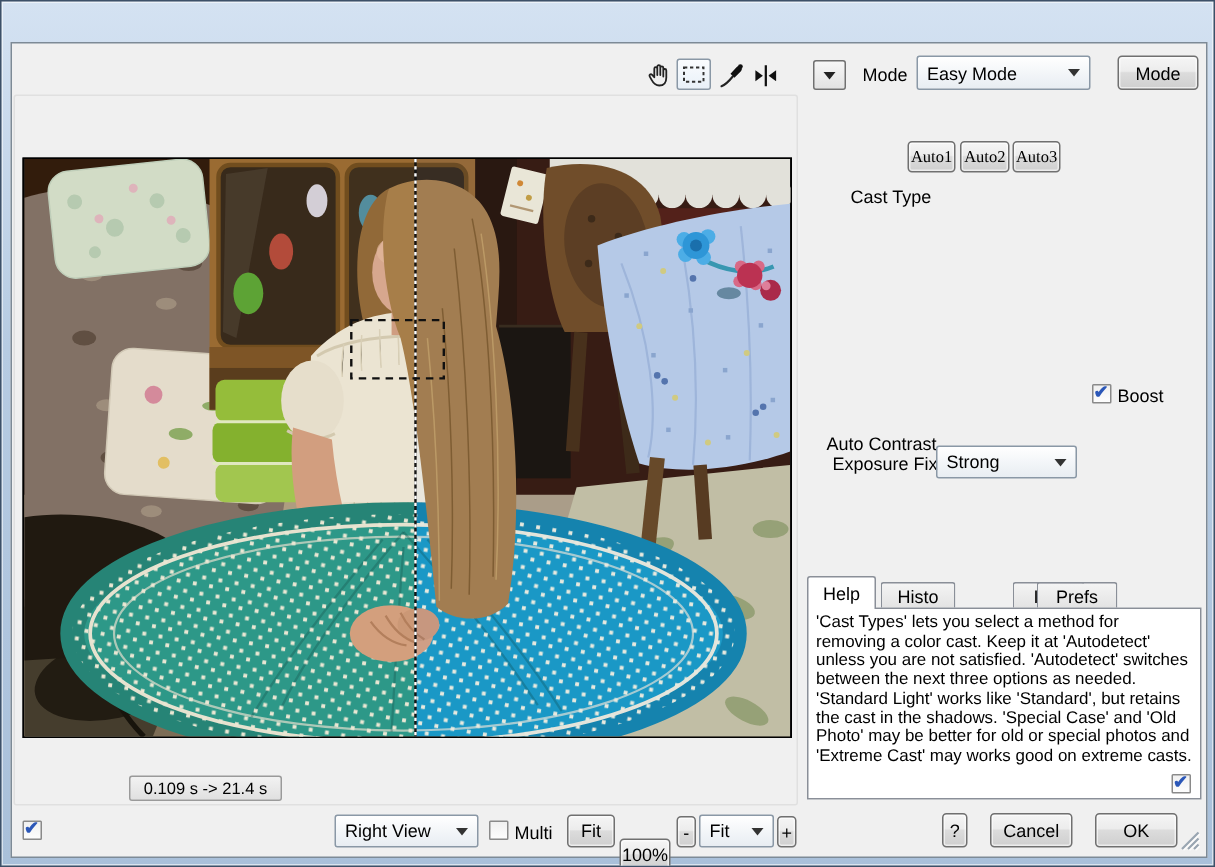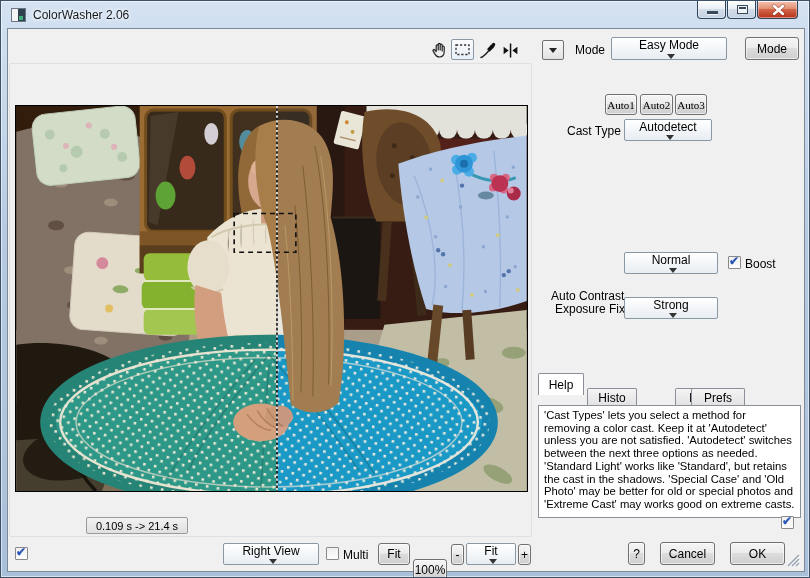--- a/index.html
+++ b/index.html
@@ -30,75 +30,51 @@
   .photo svg{display:block;}
   
   .label{position:absolute;font-size:12px;color:#000;white-space:nowrap;}
   .btn{position:absolute;border:1px solid #707070;border-radius:3px;
     background:linear-gradient(#f5f5f5,#ececec 45%,#dcdcdc 50%,#cfcfcf);
     font-size:12px;display:flex;align-items:center;justify-content:center;cursor:default;
     box-shadow:inset 0 0 0 1px rgba(255,255,255,.6);}
   .btn-sm{font-size:11px;font-family:Liberation Serif, serif;}
   .combo{position:absolute;border:1px solid #8a98a6;border-radius:2px;
     background:linear-gradient(#ffffff,#f2f5f8 55%,#e8edf2);
-    display:flex;align-items:center;padding:0 6px;font-size:12px;cursor:default;flex-direction:column;}
+    display:flex;align-items:center;padding:0 6px;font-size:12px;cursor:default;}
   .combo .cval{flex:1;white-space:nowrap;overflow:hidden;}
   .combo .carr{width:0;height:0;border-left:4px solid transparent;border-right:4px solid transparent;border-top:5px solid #333;margin-left:4px;}
   .checkbox{position:absolute;width:13px;height:13px;border:1px solid #8a8a8a;border-radius:1px;
     background:linear-gradient(#f0f0f0,#fdfdfd);}
   .checkbox.checked::after{content:"\2714";position:absolute;left:0px;top:-3px;font-size:12px;color:#2b57b8;font-weight:bold;}
   
   .tool{position:absolute;width:23px;height:21px;display:flex;align-items:center;justify-content:center;}
   .tool.selected{border:1px solid #8a98a6;border-radius:2px;background:linear-gradient(#fafcfe,#e8f0f8);}
   .mini-drop{position:absolute;left:541px;top:39px;width:22px;height:20px;border:1px solid #707070;border-radius:2px;
     background:linear-gradient(#f7f7f7,#e2e2e2);display:flex;align-items:center;justify-content:center;}
   .mini-drop .carr{width:0;height:0;border-left:4px solid transparent;border-right:4px solid transparent;border-top:5px solid #222;}
   
   .tab{position:absolute;top:387px;height:18px;border:1px solid #8a8f98;border-bottom:none;border-radius:2px 2px 0 0;
     background:linear-gradient(#f4f4f4,#e2e2e2);font-size:12px;display:flex;align-items:center;justify-content:center;z-index:1;}
-  .tab.active{top:372px;height:22px;background:#fff;z-index:3;}
-  .help-panel{position:absolute;left:537px;top:404px;width:263px;height:113px;background:#fff;border:1px solid #8a8f98;z-index:2;
+  .tab.active{top:383px;height:22px;background:#fff;z-index:3;}
+  .help-panel{position:absolute;left:537px;top:404px;width:263px;height:128px;background:#fff;border:1px solid #8a8f98;z-index:2;
     padding:3px 5px;font-size:11.3px;line-height:12.7px;color:#000;}
   .help-check{left:780px;top:515px;z-index:4;}
   
   .time-btn{position:absolute;left:85px;top:516px;width:102px;height:17px;border:1px solid #9a9a9a;border-radius:2px;
     background:linear-gradient(#f2f2f2,#e0e0e0);font-size:11px;display:flex;align-items:center;justify-content:center;}
   .grip{position:absolute;right:9px;bottom:10px;width:13px;height:13px;}
 </style>
 </head>
 <body>
 
 <div class="window">
 
   <div class="client"></div>
 
-  <div class="titlebar">
-    <span class="app-icon">
-      <svg width="15" height="14" viewBox="0 0 15 14">
-          <rect x="0.5" y="0.5" width="14" height="13" fill="#f4f4f4" stroke="#6a7686"></rect>
-          <rect x="7" y="1" width="7" height="12" fill="#2e3f4e"></rect>
-          <rect x="8" y="8" width="4" height="4" fill="#3fae7c"></rect>
-        </svg>
-    </span>
-    <span class="title-text">ColorWasher 2.06</span>
-    <div class="win-controls">
-      <div class="win-btn minb">
-          <span class="glyph-min"></span>
-        </div>
-      <div class="win-btn maxb">
-          <span class="glyph-max"></span>
-        </div>
-      <div class="win-btn closeb">
-        <svg width="41" height="18" viewBox="0 0 41 18">
-            <path d="M16 5 L25 13 M25 5 L16 13" stroke="#5c1608" stroke-width="4" stroke-linecap="round" opacity=".35"></path>
-            <path d="M16 5 L25 13 M25 5 L16 13" stroke="#ffffff" stroke-width="2.4" stroke-linecap="round"></path>
-          </svg>
-      </div>
-    </div>
-  </div>
 
   <div class="tool" style="left:427px;top:39px;">
     <svg width="19" height="19" viewBox="0 0 19 19" fill="none" stroke="#222" stroke-width="1.2" stroke-linecap="round" stroke-linejoin="round">
         <path d="M6.2 10.5 V4.8 a1 1 0 0 1 2 0 V9 M8.2 8.5 V3.4 a1 1 0 0 1 2 0 V9 M10.2 9 V4.2 a1 1 0 0 1 2 0 V9.6 M12.2 10 V6 a1 1 0 0 1 2 0 v4.6 c0 3.2-1.6 5.4-4.7 5.4 -2.6 0-3.8-1.3-5.2-3.9 l-1.2-2.2 c-.5-.9.7-1.9 1.5-1.1 l1.6 1.7"></path>
       </svg>
   </div>
   <div class="tool selected" style="left:450px;top:38px;">
     <svg width="19" height="19" viewBox="0 0 19 19">
         <rect x="3" y="5" width="13" height="9.5" fill="none" stroke="#333" stroke-width="1.3" stroke-dasharray="2.2,1.8"></rect>
       </svg>
@@ -127,30 +103,22 @@
     <span class="cval">Easy Mode</span>
       <span class="carr"></span>
   </div>
   <div class="btn" style="left:744px;top:36px;width:54px;height:23px;">Mode</div>
 
   <div class="btn btn-sm" style="left:604px;top:93px;width:32px;height:21px;">Auto1</div>
   <div class="btn btn-sm" style="left:639px;top:93px;width:33px;height:21px;">Auto2</div>
   <div class="btn btn-sm" style="left:674px;top:93px;width:32px;height:21px;">Auto3</div>
 
   <span class="label" style="left:566px;top:123px;">Cast Type</span>
-  <div class="combo" style="left:623px;top:118px;width:88px;height:22px;">
-    <span class="cval">Autodetect</span>
-      <span class="carr"></span>
-  </div>
 
   <span class="label" style="left:550px;top:256px;margin-top:32px;">Auto Contrast</span>
-  <div class="combo" style="left:623px;top:251px;width:94px;height:22px;">
-    <span class="cval">Normal</span>
-      <span class="carr"></span>
-  </div>
   <div class="checkbox checked" style="left:727px;top:255px;"></div>
   <span class="label" style="left:744px;top:256px;">Boost</span>
 
   <span class="label" style="left:554px;top:301px;">Exposure Fix</span>
   <div class="combo" style="left:623px;top:296px;width:94px;height:22px;">
     <span class="cval">Strong</span>
       <span class="carr"></span>
   </div>
 
   <div class="tab active" style="left:537px;width:46px;">

